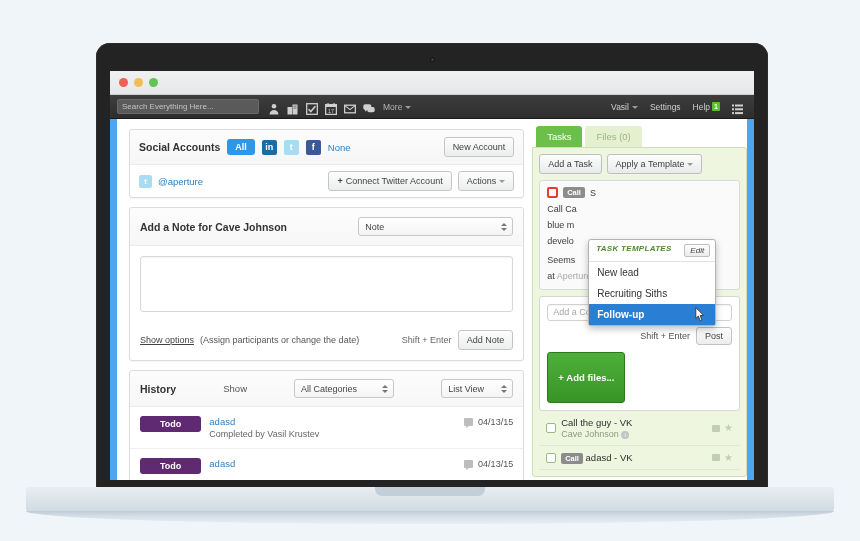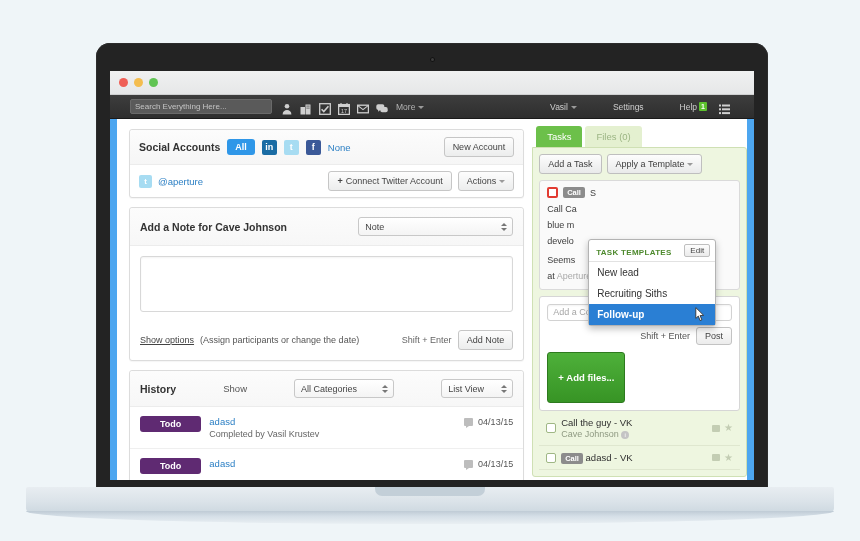--- a/index.html
+++ b/index.html
@@ -64,21 +64,21 @@
   .dot { width: 9px; height: 9px; border-radius: 50%; }
   .dot.red { background: #ef5f56; }
   .dot.yellow { background: #f4bd4f; }
   .dot.green { background: #61c454; }
 
   
   .topnav {
     height: 24px; width: 100%;
     background: linear-gradient(180deg,#3d3d3d 0%,#2e2e2e 100%);
     display: flex; align-items: center;
-    padding: 0 20px; gap: 0;
+    padding: 0 7px; gap: 0;
     border-bottom: 1px solid #1a1a1a;
   }
   .search-box {
     width: 142px; height: 15px;
     background: #5a5a5a;
     border: 1px solid #6a6a6a;
     border-radius: 2px;
     font-size: 8px; color: #c4c4c4;
     padding: 0 4px; line-height: 13px;
     font-family: "Liberation Sans", sans-serif;
@@ -87,21 +87,21 @@
   .nav-ico { width: 12px; height: 12px; display: block; }
   .more-lbl {
     margin-left: 8px; font-size: 8.5px; color: #b5b5b5;
   }
   .caret-d {
     display: inline-block; width: 0; height: 0; margin-left: 3px;
     border-left: 3px solid transparent; border-right: 3px solid transparent;
     border-top: 3px solid #9a9a9a; vertical-align: middle;
   }
   .nav-right { margin-left: auto; display: flex; align-items: center; gap: 12px; padding-right: 4px;}
-  .nav-right span.lnk { font-size: 8.5px; color: #cfcfcf; margin-left: 24px; }
+  .nav-right span.lnk { font-size: 8.5px; color: #cfcfcf; }
   .help-badge {
     display: inline-block; background: #5dc12e; color: #fff;
     font-size: 7px; font-weight: bold; line-height: 9px;
     padding: 0 2px; border-radius: 1px; margin-left: 2px; vertical-align: top;
   }
   .grid-ico { width: 11px; height: 11px; }
 
   
   .appbody {
     position: relative;
@@ -250,22 +250,23 @@
     background: #c4c4c4; color: #fff; font-size: 6px; line-height: 8px; text-align: center;
   }
 
   
   .dropdown {
     position: absolute; left: 48px; top: 58px; width: 128px;
     background: #fff; border: 1px solid #b3b3b3; border-radius: 3px;
     box-shadow: 0 3px 7px rgba(0,0,0,.25); z-index: 40;
   }
   .dd-hd {
-    display: flex; align-items: flex-end; padding: 4px 5px 4px 7px;
+    display: flex; align-items: flex-start; padding: 4px 5px 4px 7px;
     border-bottom: 1px solid #e2e2e2;
+    font-style: italic;
   }
   .dd-title { font-size: 8px; font-weight: bold; color: #4e8a2e; letter-spacing: .3px; }
   .dd-edit {
     margin-left: auto; font-size: 8px; color: #444;
     background: linear-gradient(180deg,#fdfdfd,#ebebeb);
     border: 1px solid #bfbfbf; border-radius: 2px; padding: 1px 5px;
   }
   .dd-item { font-size: 10px; color: #333; padding: 5px 8px; }
   .dd-item.sel { background: #2a7fd4; color: #fff; font-weight: bold; position: relative;}
   .cursor {

